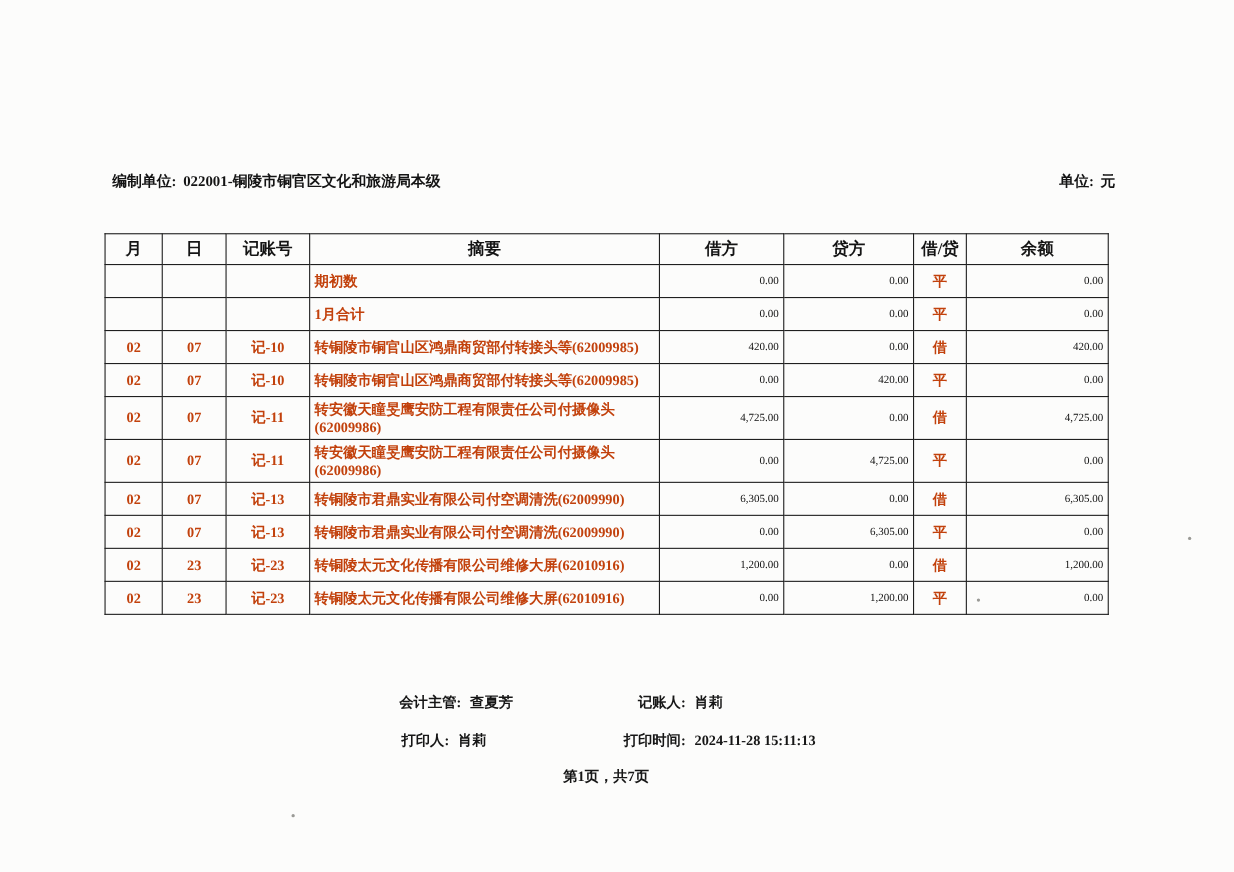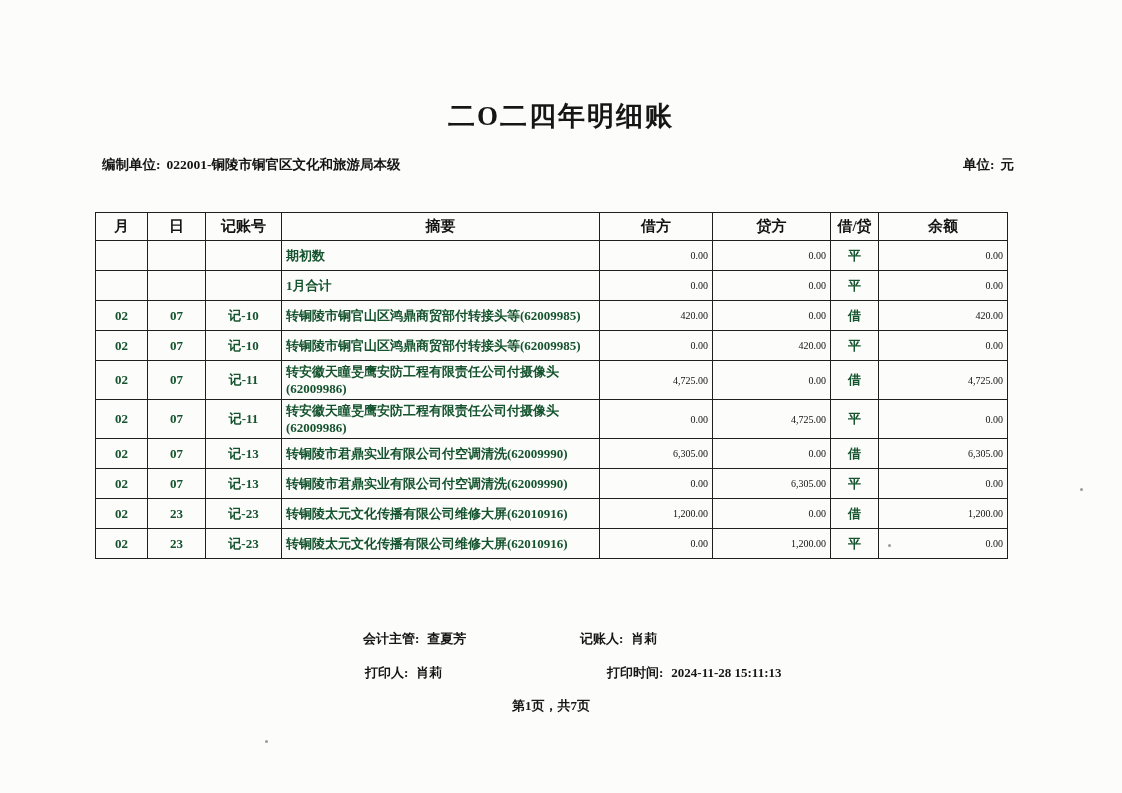--- a/index.html
+++ b/index.html
@@ -59,55 +59,54 @@
     overflow-wrap: break-word;
   }
   table.ledger thead tr { height: 28px; }
   table.ledger tbody tr { height: 30px; }
   table.ledger th {
     font-size: 15px;
     font-weight: 700;
     text-align: center;
     color: #141414;
   }
-  td.zh { font-size: 13px; font-weight: 700; color: #14532d; }
+  td.zh { font-size: 13px; font-weight: 700; color: #c2410c; }
   td.num { font-size: 10px; font-weight: 400; color: #101010; }
   td.c { text-align: center; }
   td.l { text-align: left; padding-left: 8px; }
   td.r { text-align: right; padding-right: 6px; }
 
   .footer-line {
     position: absolute;
     font-size: 13px;
     font-weight: 700;
     color: #161616;
     white-space: nowrap;
   }
   .fl-1a { top: 630px; left: 363px; }
   .fl-1b { top: 630px; left: 580px; }
   .fl-2a { top: 664px; left: 365px; }
-  .fl-2b { top: 664px; left: 567px; margin-left: 40px; }
+  .fl-2b { top: 664px; left: 567px; }
   .fl-3  { top: 697px; left: 512px; }
   .footer-line .meta-label { margin-right: 8px; }
 
   .speck {
     position: absolute;
     background: #9a9a96;
     border-radius: 50%;
   }
   .speck-1 { left: 1080px; top: 488px; width: 3px; height: 3px; }
   .speck-2 { left: 265px;  top: 740px; width: 3px; height: 3px; }
   .speck-3 { left: 888px;  top: 544px; width: 3px; height: 3px; }
 </style>
 </head>
 <body>
 
 <div class="page">
 
-  <div class="doc-title">二O二四年明细账</div>
 
   <div class="meta-row first">
     <div class="meta-left">
       <span class="meta-label">编制单位:</span><span>022001-铜陵市铜官区文化和旅游局本级</span>
     </div>
     <div class="meta-right">
       <span class="meta-label">单位:</span><span>元</span>
     </div>
   </div>
 

